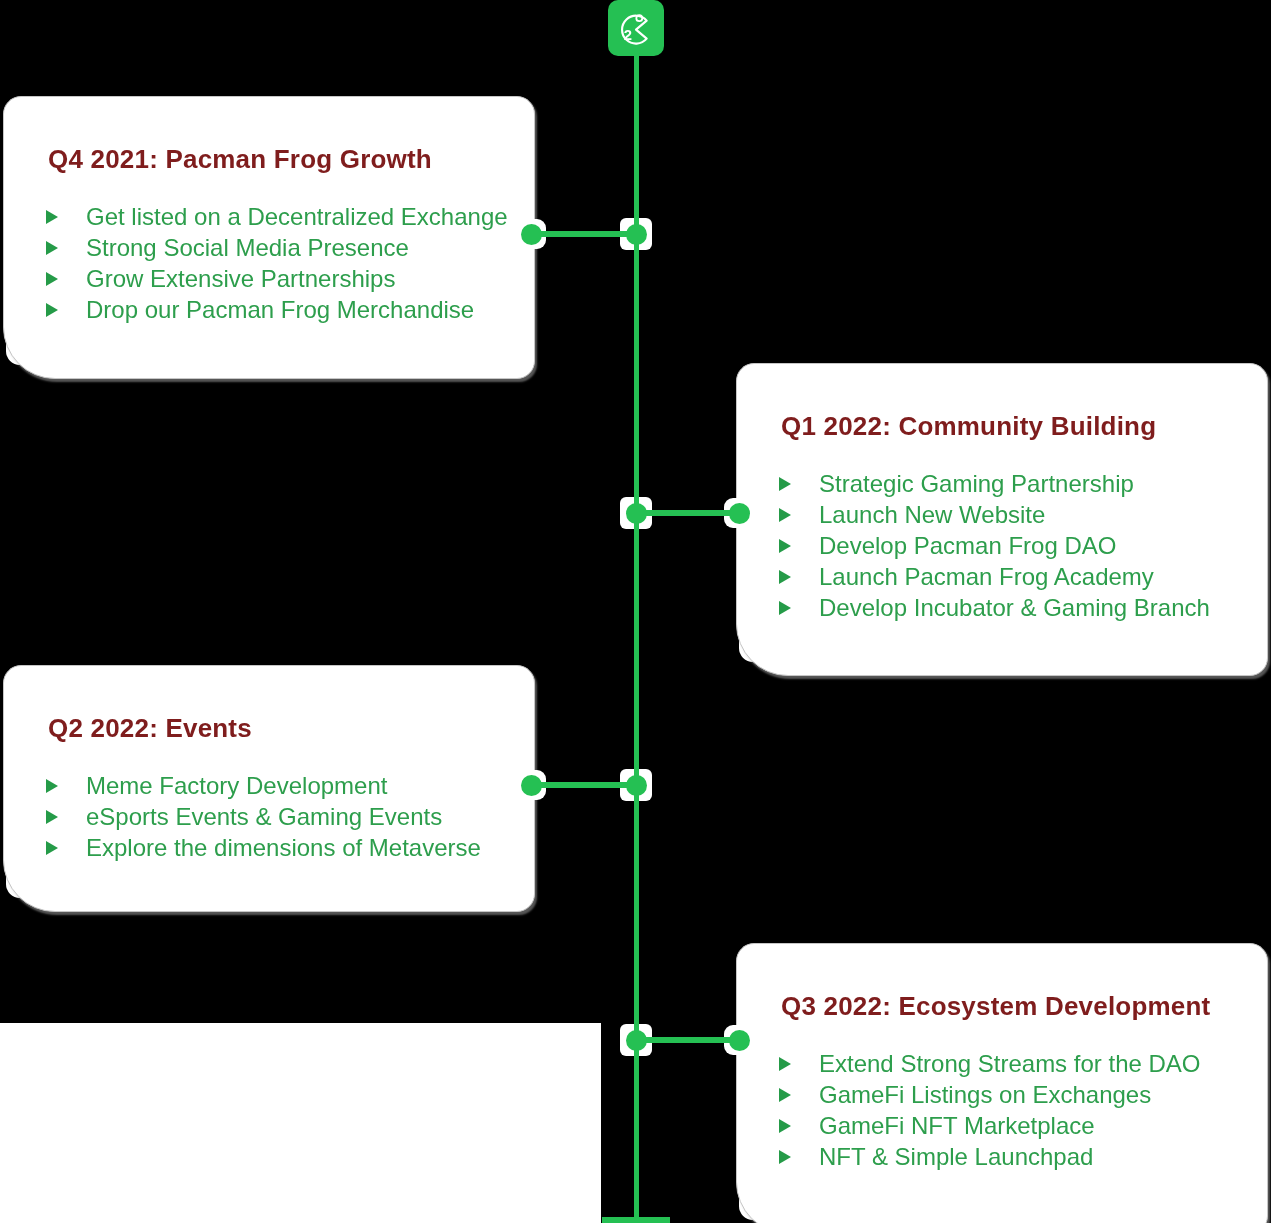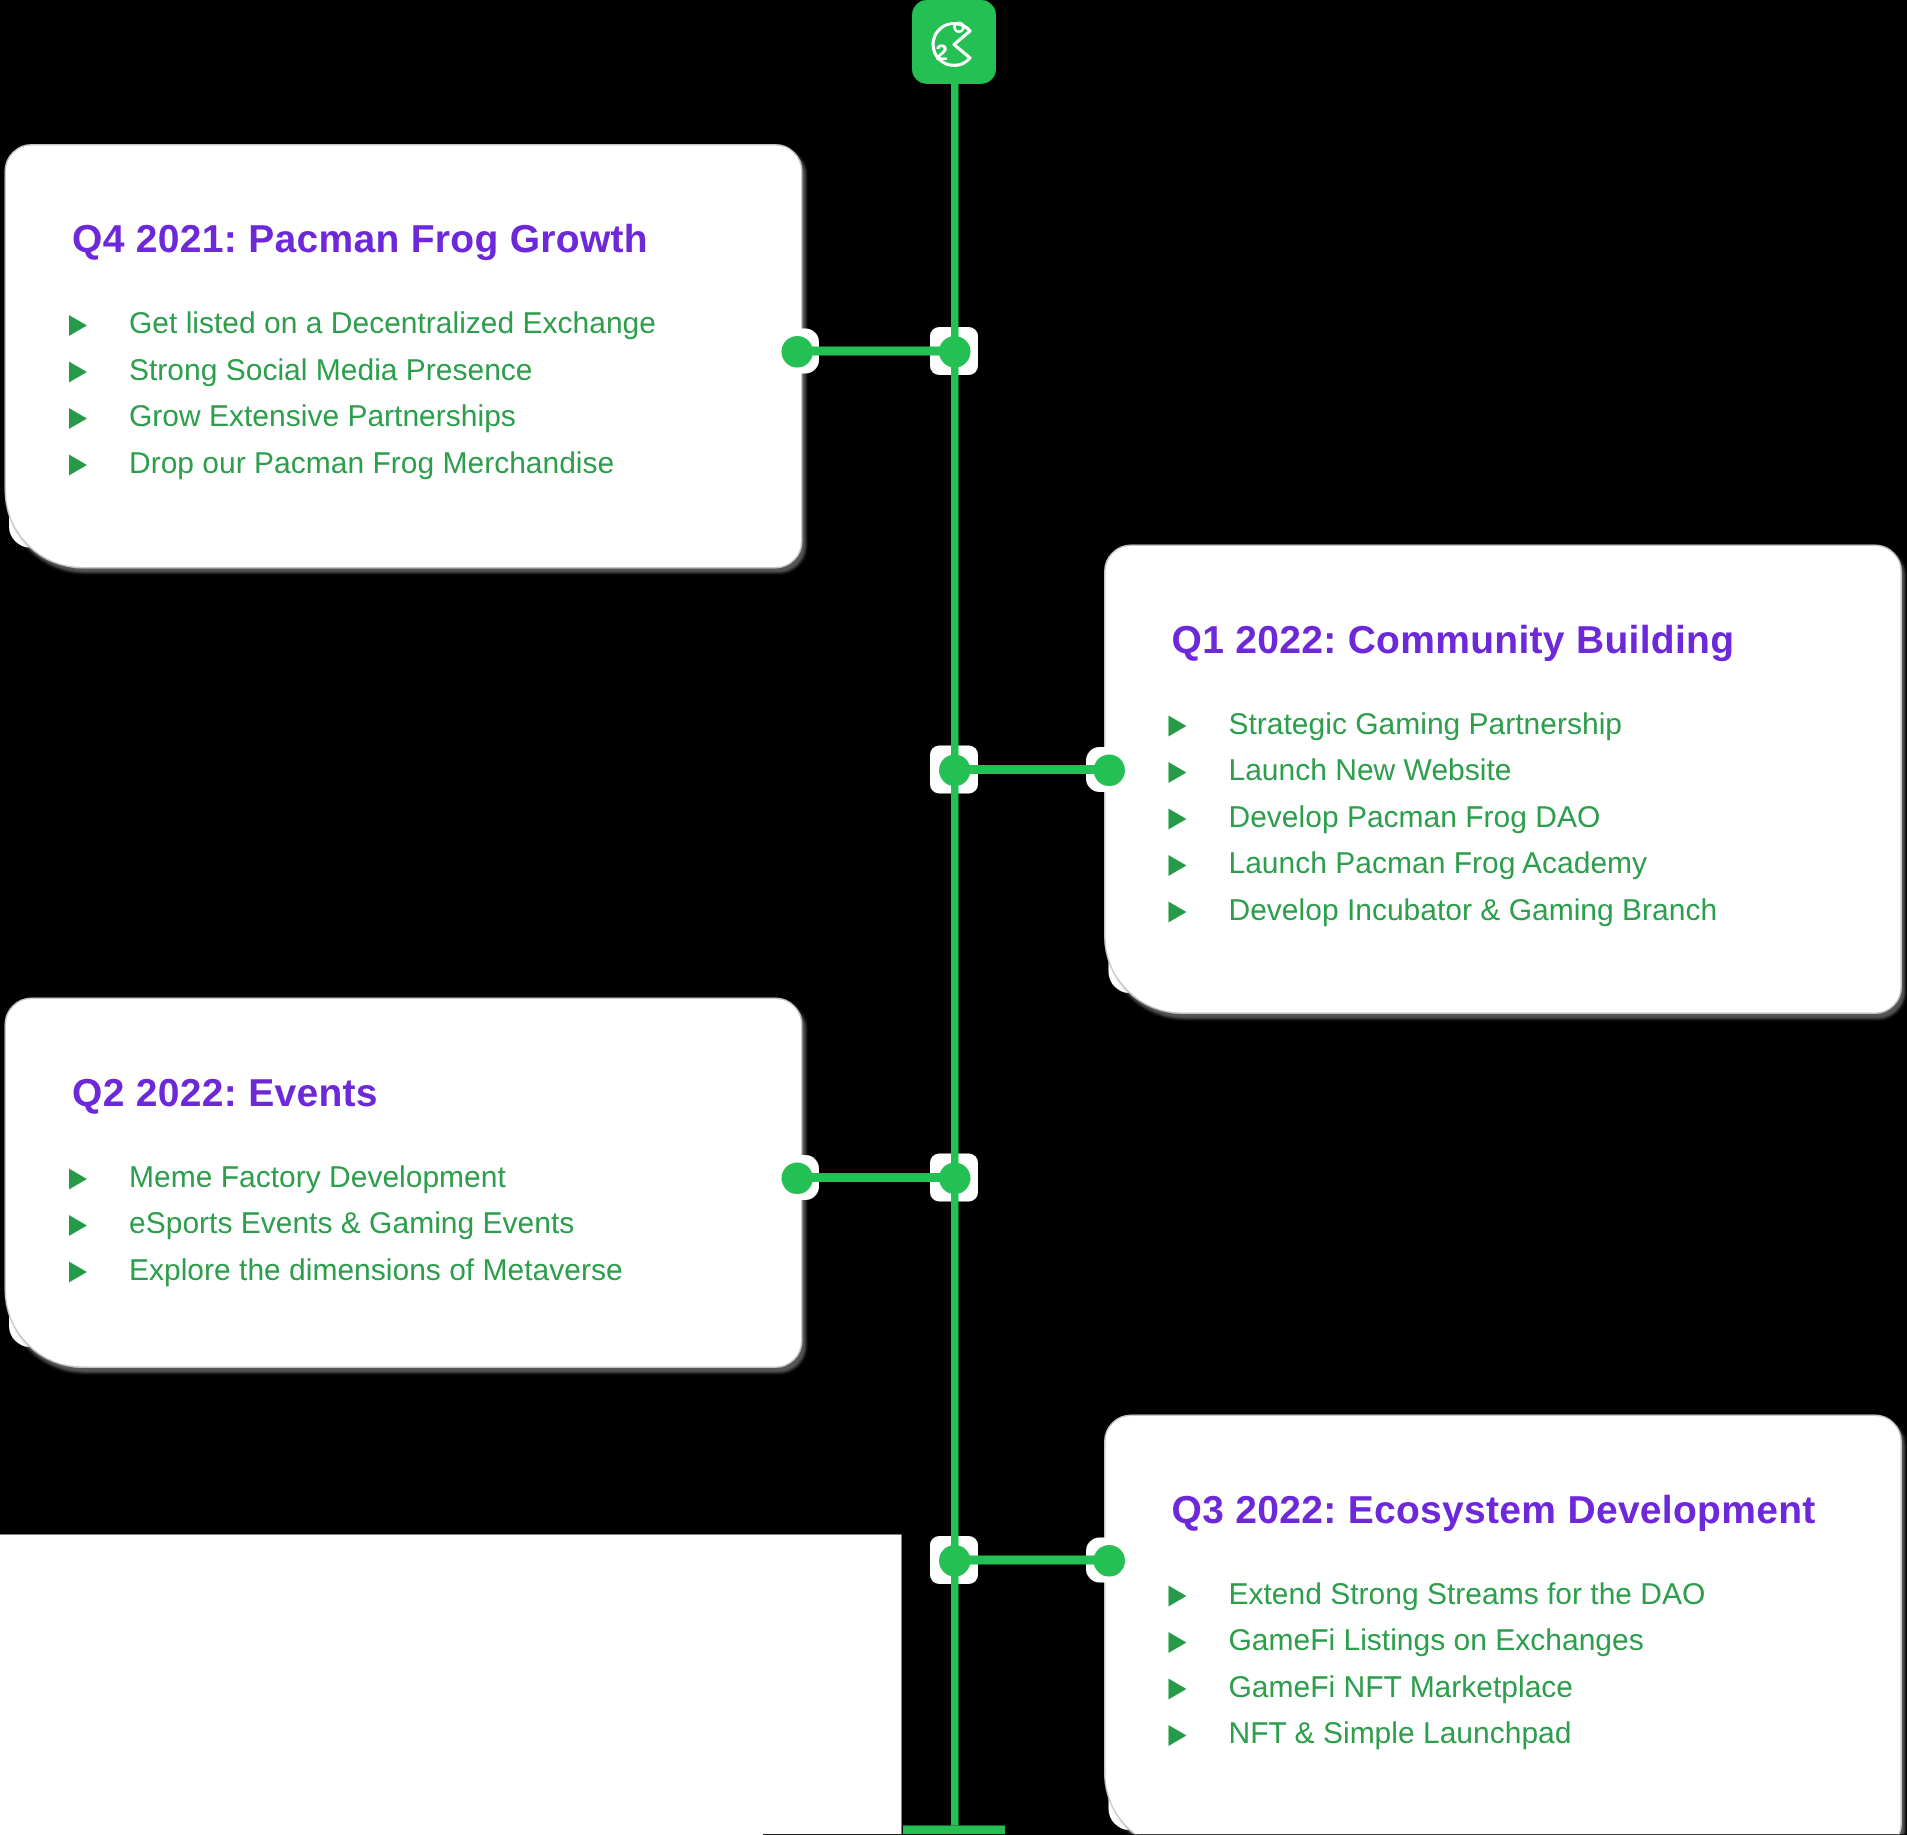--- a/index.html
+++ b/index.html
@@ -18,26 +18,26 @@
   .logo { position:absolute; left:608px; top:0; width:56px; height:56px; border-radius:10px;
           background:#25c053; z-index:5; display:flex; align-items:center; justify-content:center; }
 
   
   .card { position:absolute; width:525px; background:#fff; border-radius:14px;
           padding:40px 34px 0 40px; box-sizing:border-box; z-index:1; }
   .card::before { content:""; position:absolute; top:-7px; left:-3px; right:-4px; bottom:-14px;
           background:#fff; border:1px solid #c6c6c6; border-radius:18px 18px 18px 52px;
           box-shadow:2px 3px 2px rgba(190,190,190,.45); z-index:-1; }
   .card h2 { margin:0 0 26px 2px; font-size:26px; line-height:32px; font-weight:800;
-          letter-spacing:.2px; color:#6d28d9; }
+          letter-spacing:.2px; color:#7f1d1d; }
   .card ul { list-style:none; margin:0; padding:0; }
   .card li { display:flex; align-items:center; height:31px; }
   .tri { width:0; height:0; border-left:12px solid #259b48; border-top:7px solid transparent;
           border-bottom:7px solid transparent; margin-right:28px; flex:0 0 auto; }
-  .item-text { font-size:20px; color:#2d9e4c; white-space:nowrap; }
+  .item-text { font-size:24px; color:#2d9e4c; white-space:nowrap; }
 
   
   .h-line { position:absolute; height:6px; background:#25c053; z-index:3; }
   .node-sq { position:absolute; width:32px; height:32px; background:#fff; border-radius:6px; z-index:2; }
   .edge-sq { position:absolute; width:30px; height:30px; background:#fff; border-radius:9px; z-index:2; }
   .dot { position:absolute; width:21px; height:21px; border-radius:50%; background:#25c053; z-index:4; }
 </style>
 </head>
 <body>
 

